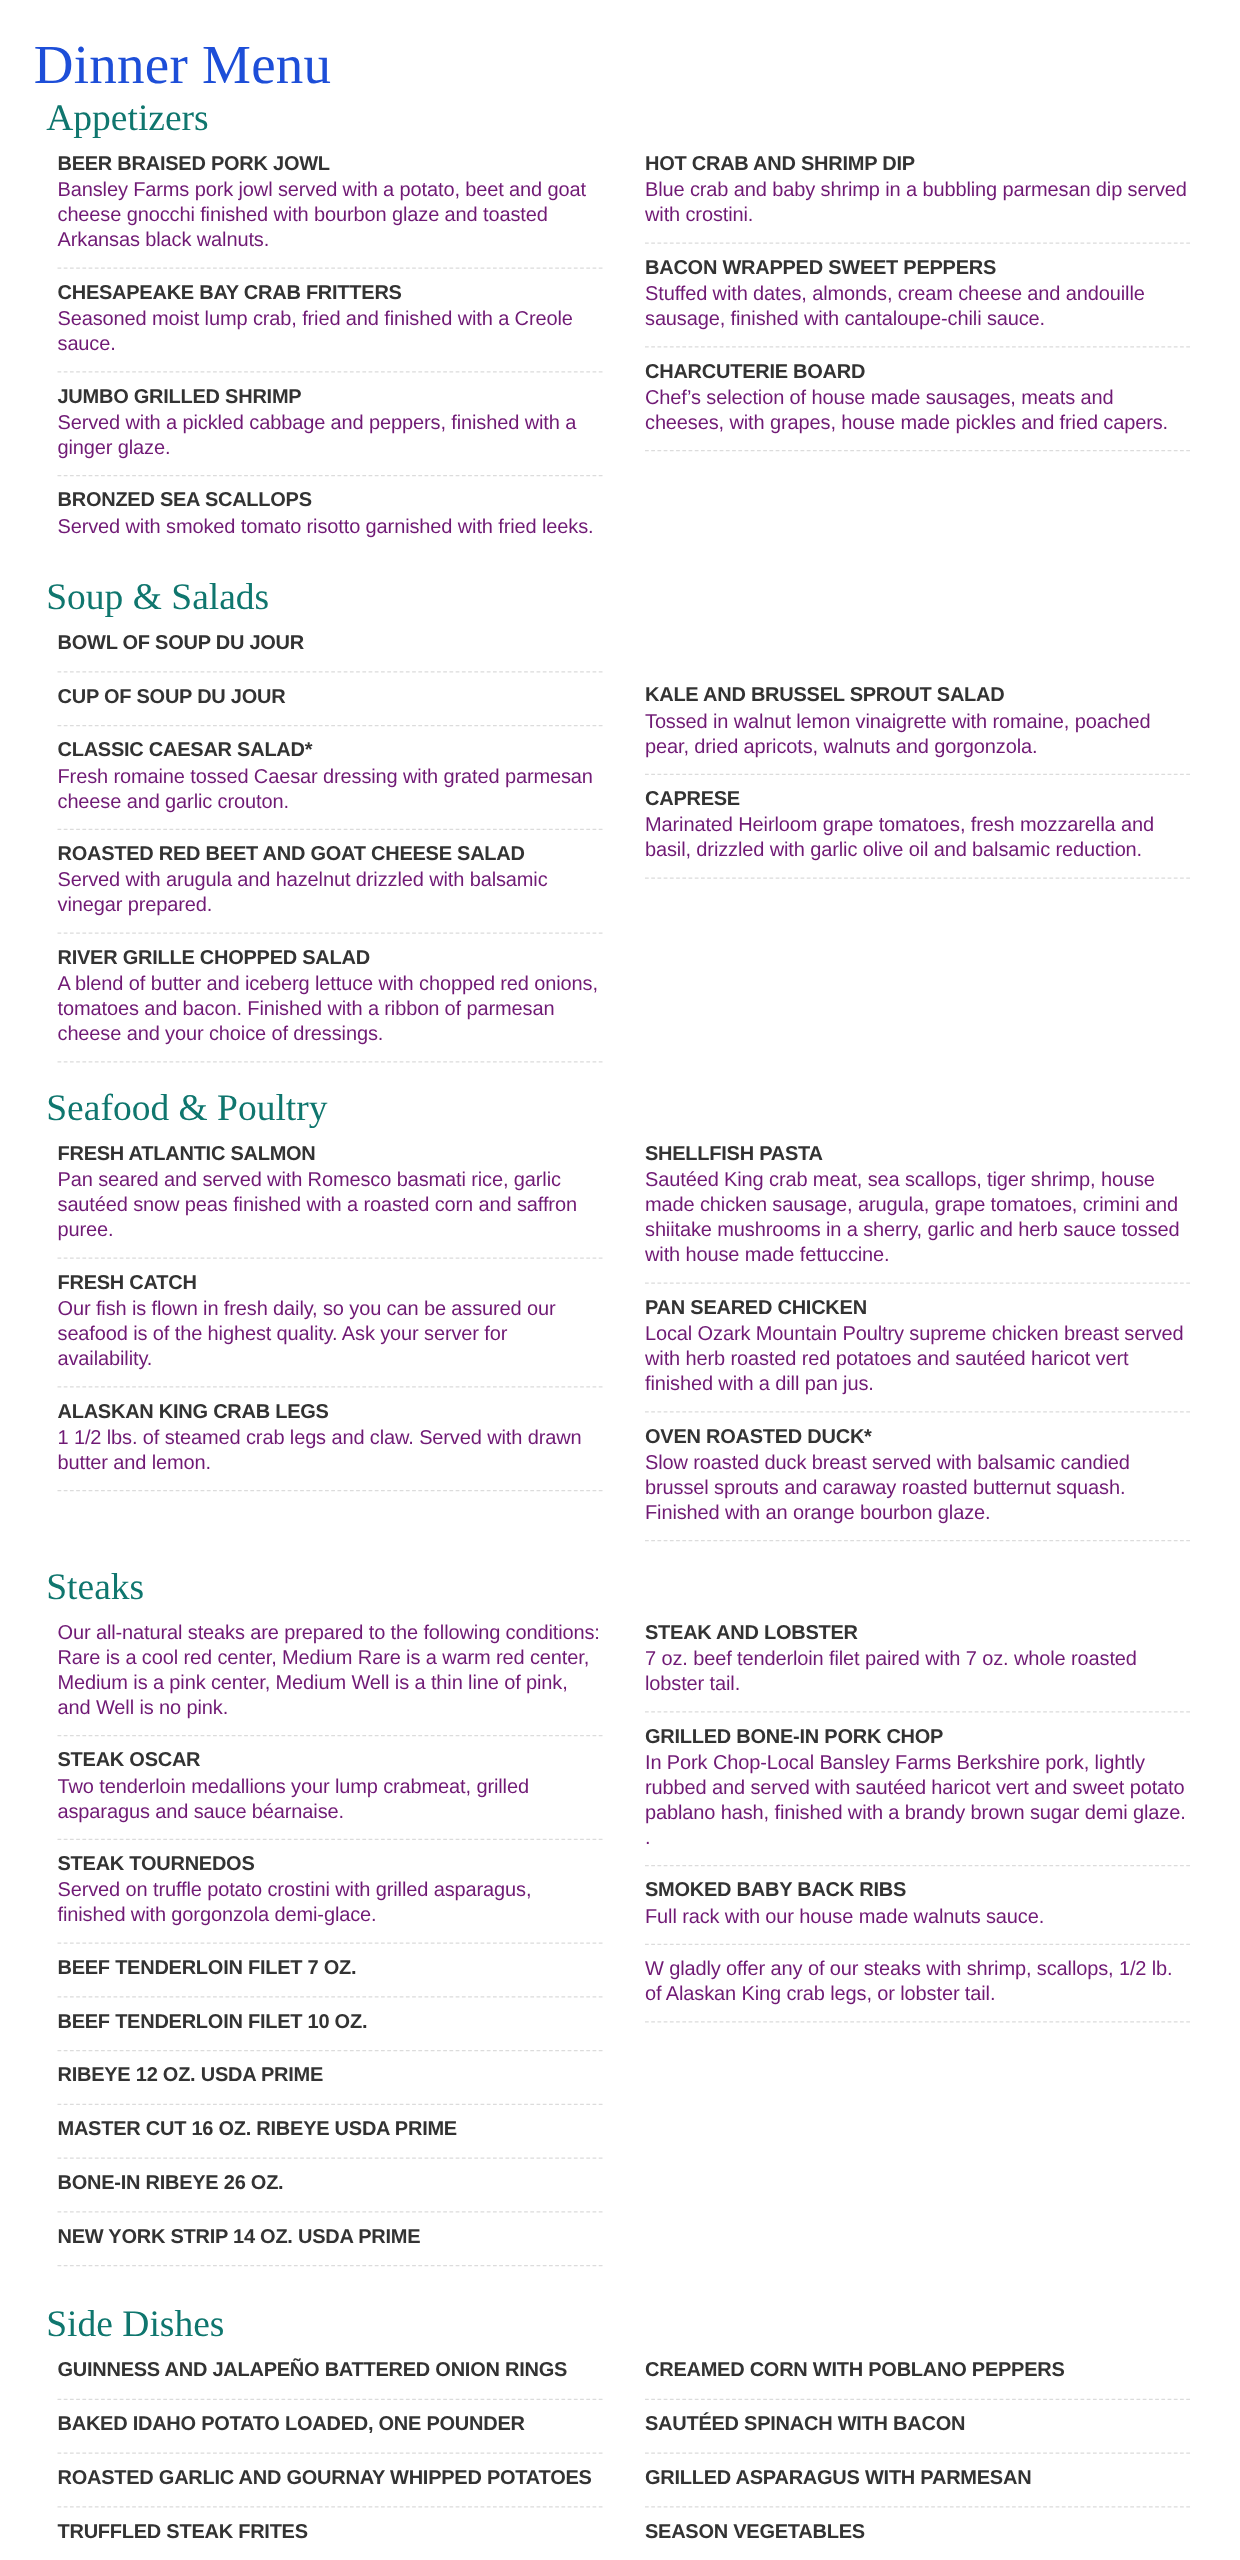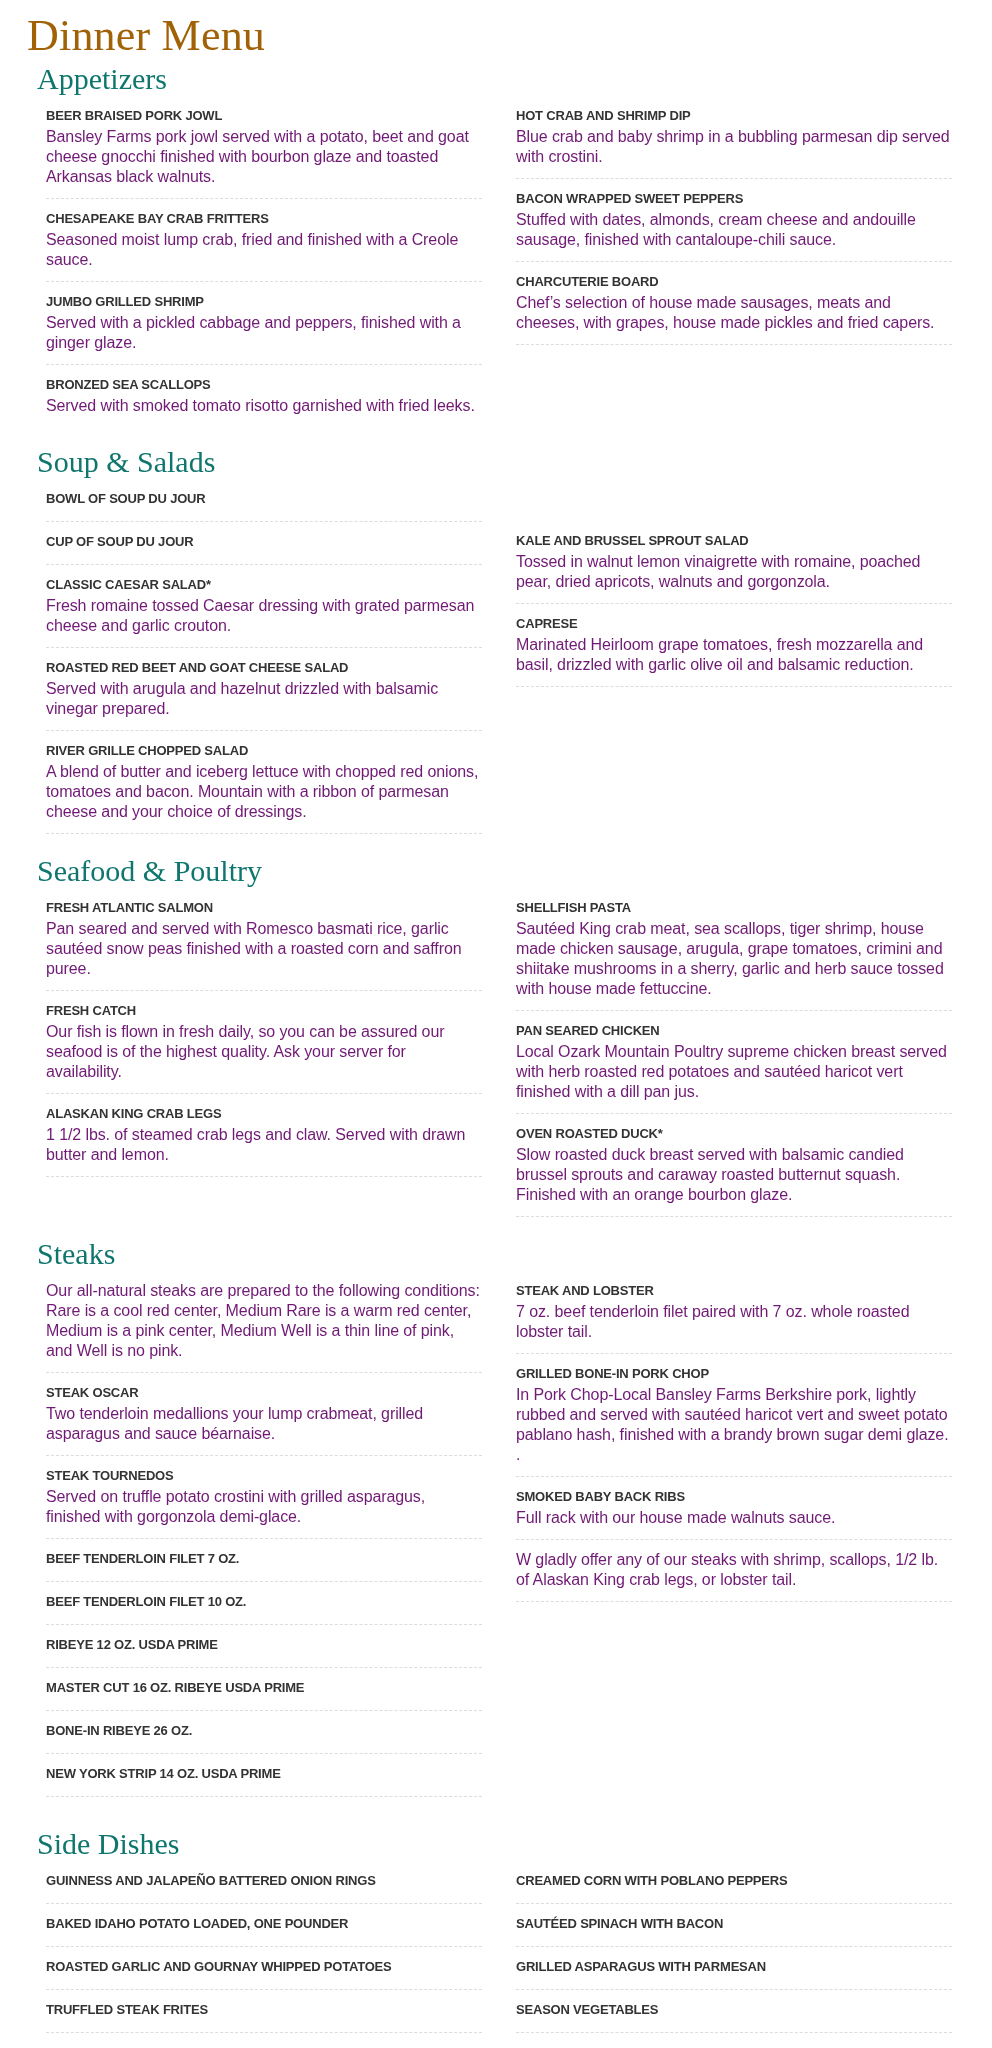--- a/index.html
+++ b/index.html
@@ -1,35 +1,35 @@
 <!DOCTYPE html>
 <html><head>
 <meta charset="utf-8">
 <style>
   html, body { margin: 0; padding: 0; background: #ffffff; }
   body { width: 992px; min-height: 2048px; position: relative; overflow: hidden; }
   .page { padding: 12px 0 0 0; }
   .title {
     font-family: "Liberation Serif", "DejaVu Serif", serif;
-    color: #a16207; font-size: 44px; font-weight: normal;
-    margin: 0 0 0 27px; line-height: 48px; letter-spacing: 0.2px;
+    color: #1d4ed8; font-size: 44px; font-weight: normal;
+    margin: 16px 0 0 27px; line-height: 48px; letter-spacing: 0.2px;
   }
   .section-heading {
     font-family: "Liberation Serif", "DejaVu Serif", serif;
     color: #0f766e; font-size: 30px; font-weight: normal;
     margin: 0 0 0 37px; line-height: 34px;
   }
   .columns { display: flex; margin-left: 46px; }
   .col { width: 436px; }
   .col + .col { margin-left: 34px; }
   .item { padding: 9px 0 11px 0; border-bottom: 1px dashed #dcdcdc; }
   .item.no-border { border-bottom: none; }
   .item-name {
     font-family: "Liberation Sans", "DejaVu Sans", sans-serif;
-    font-weight: bold; font-size: 13px; color: #333333;
+    font-weight: bold; font-size: 16px; color: #333333;
     line-height: 22px; letter-spacing: -0.2px; text-transform: uppercase;
   }
   .item-desc {
     font-family: "Liberation Sans", "DejaVu Sans", sans-serif;
     font-size: 16px; color: #701a75; line-height: 20px; letter-spacing: -0.1px;
   }
   .item.note { padding-top: 10px; }
   #sec-appetizers { margin-top: 0px; }
   #sec-appetizers .section-heading { margin-top: 2px; }
   #sec-soup { margin-top: 18px; }
@@ -95,21 +95,21 @@
         <div class="item">
           <div class="item-name">CLASSIC CAESAR SALAD*</div>
           <div class="item-desc">Fresh romaine tossed Caesar dressing with grated parmesan cheese and garlic crouton.</div>
         </div>
         <div class="item">
           <div class="item-name">ROASTED RED BEET AND GOAT CHEESE SALAD</div>
           <div class="item-desc">Served with arugula and hazelnut drizzled with balsamic vinegar prepared.</div>
         </div>
         <div class="item">
           <div class="item-name">RIVER GRILLE CHOPPED SALAD</div>
-          <div class="item-desc">A blend of butter and iceberg lettuce with chopped red onions, tomatoes and bacon. Mountain with a ribbon of parmesan cheese and your choice of dressings.</div>
+          <div class="item-desc">A blend of butter and iceberg lettuce with chopped red onions, tomatoes and bacon. Finished with a ribbon of parmesan cheese and your choice of dressings.</div>
         </div>
       </div>
       <div class="col">
         <div style="height:42px"></div>
         <div class="item">
           <div class="item-name">KALE AND BRUSSEL SPROUT SALAD</div>
           <div class="item-desc">Tossed in walnut lemon vinaigrette with romaine, poached pear, dried apricots, walnuts and gorgonzola.</div>
         </div>
         <div class="item">
           <div class="item-name">CAPRESE</div>

